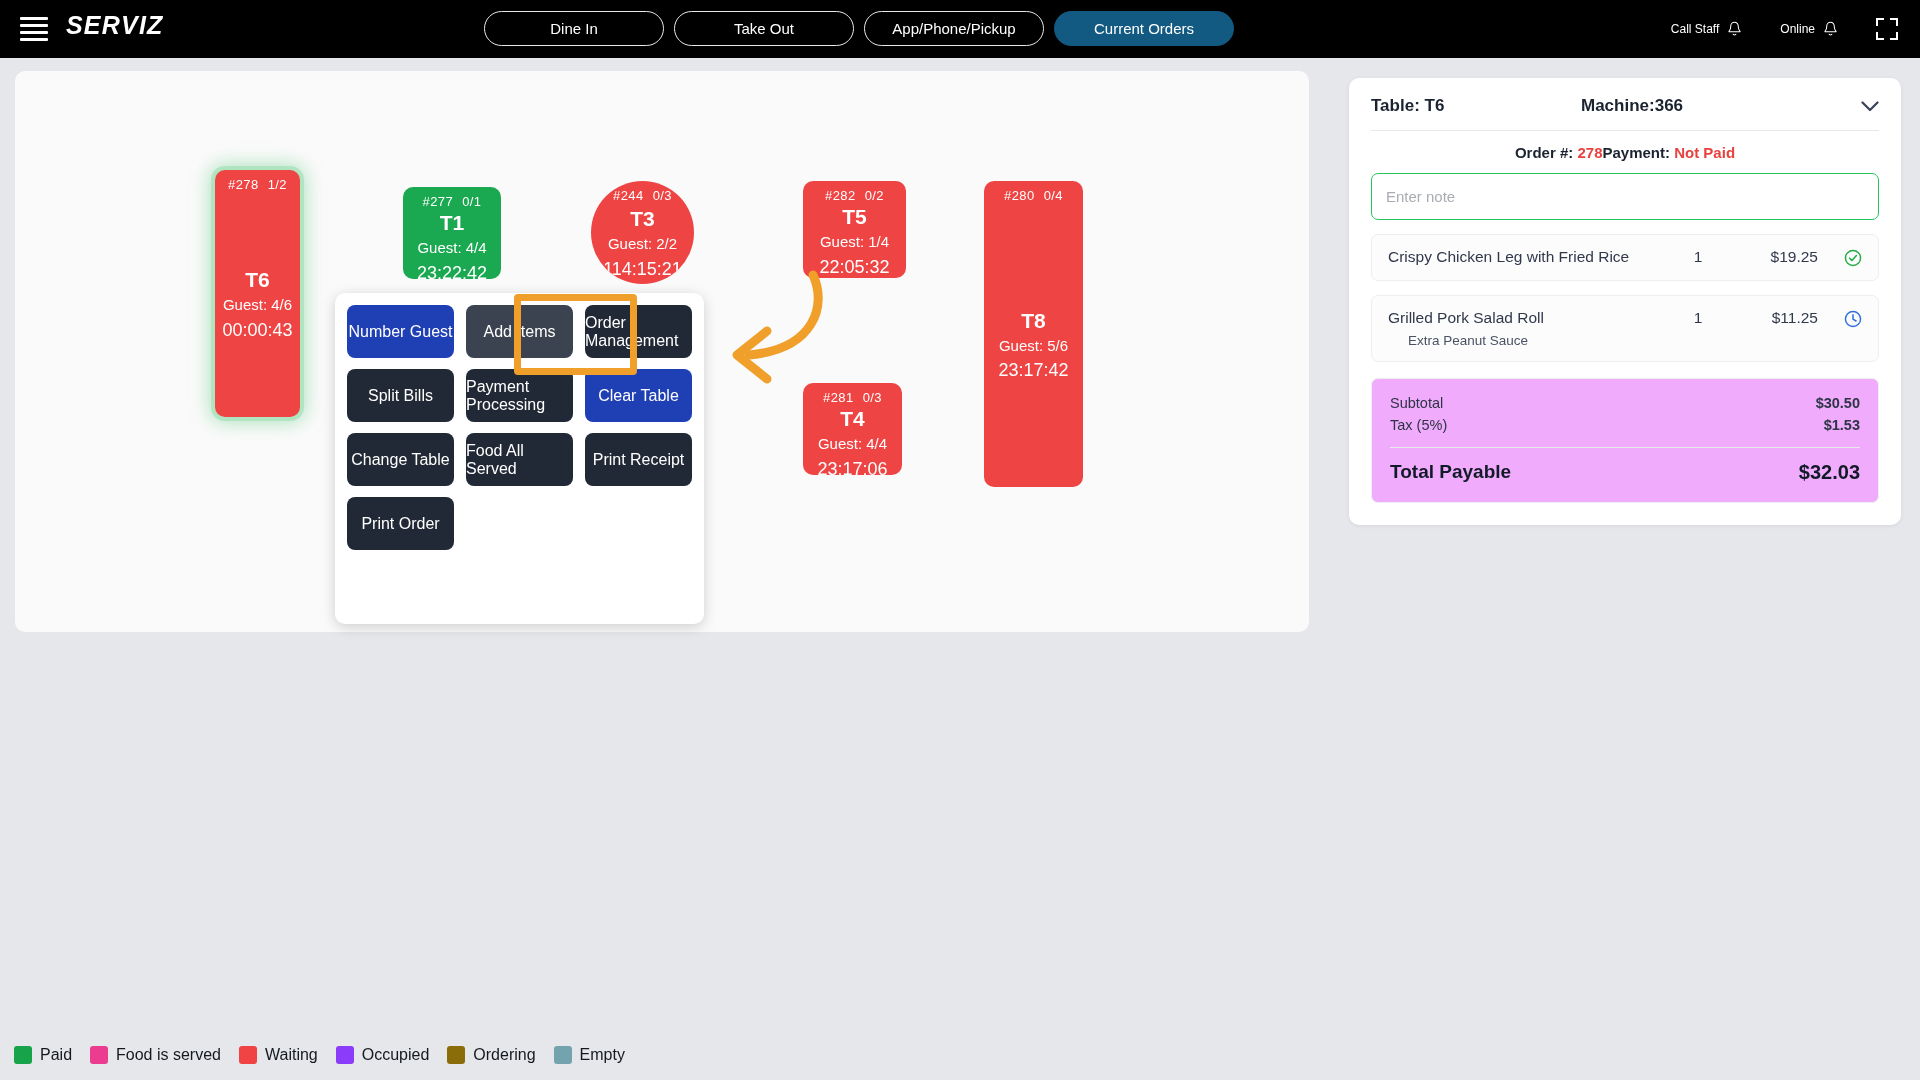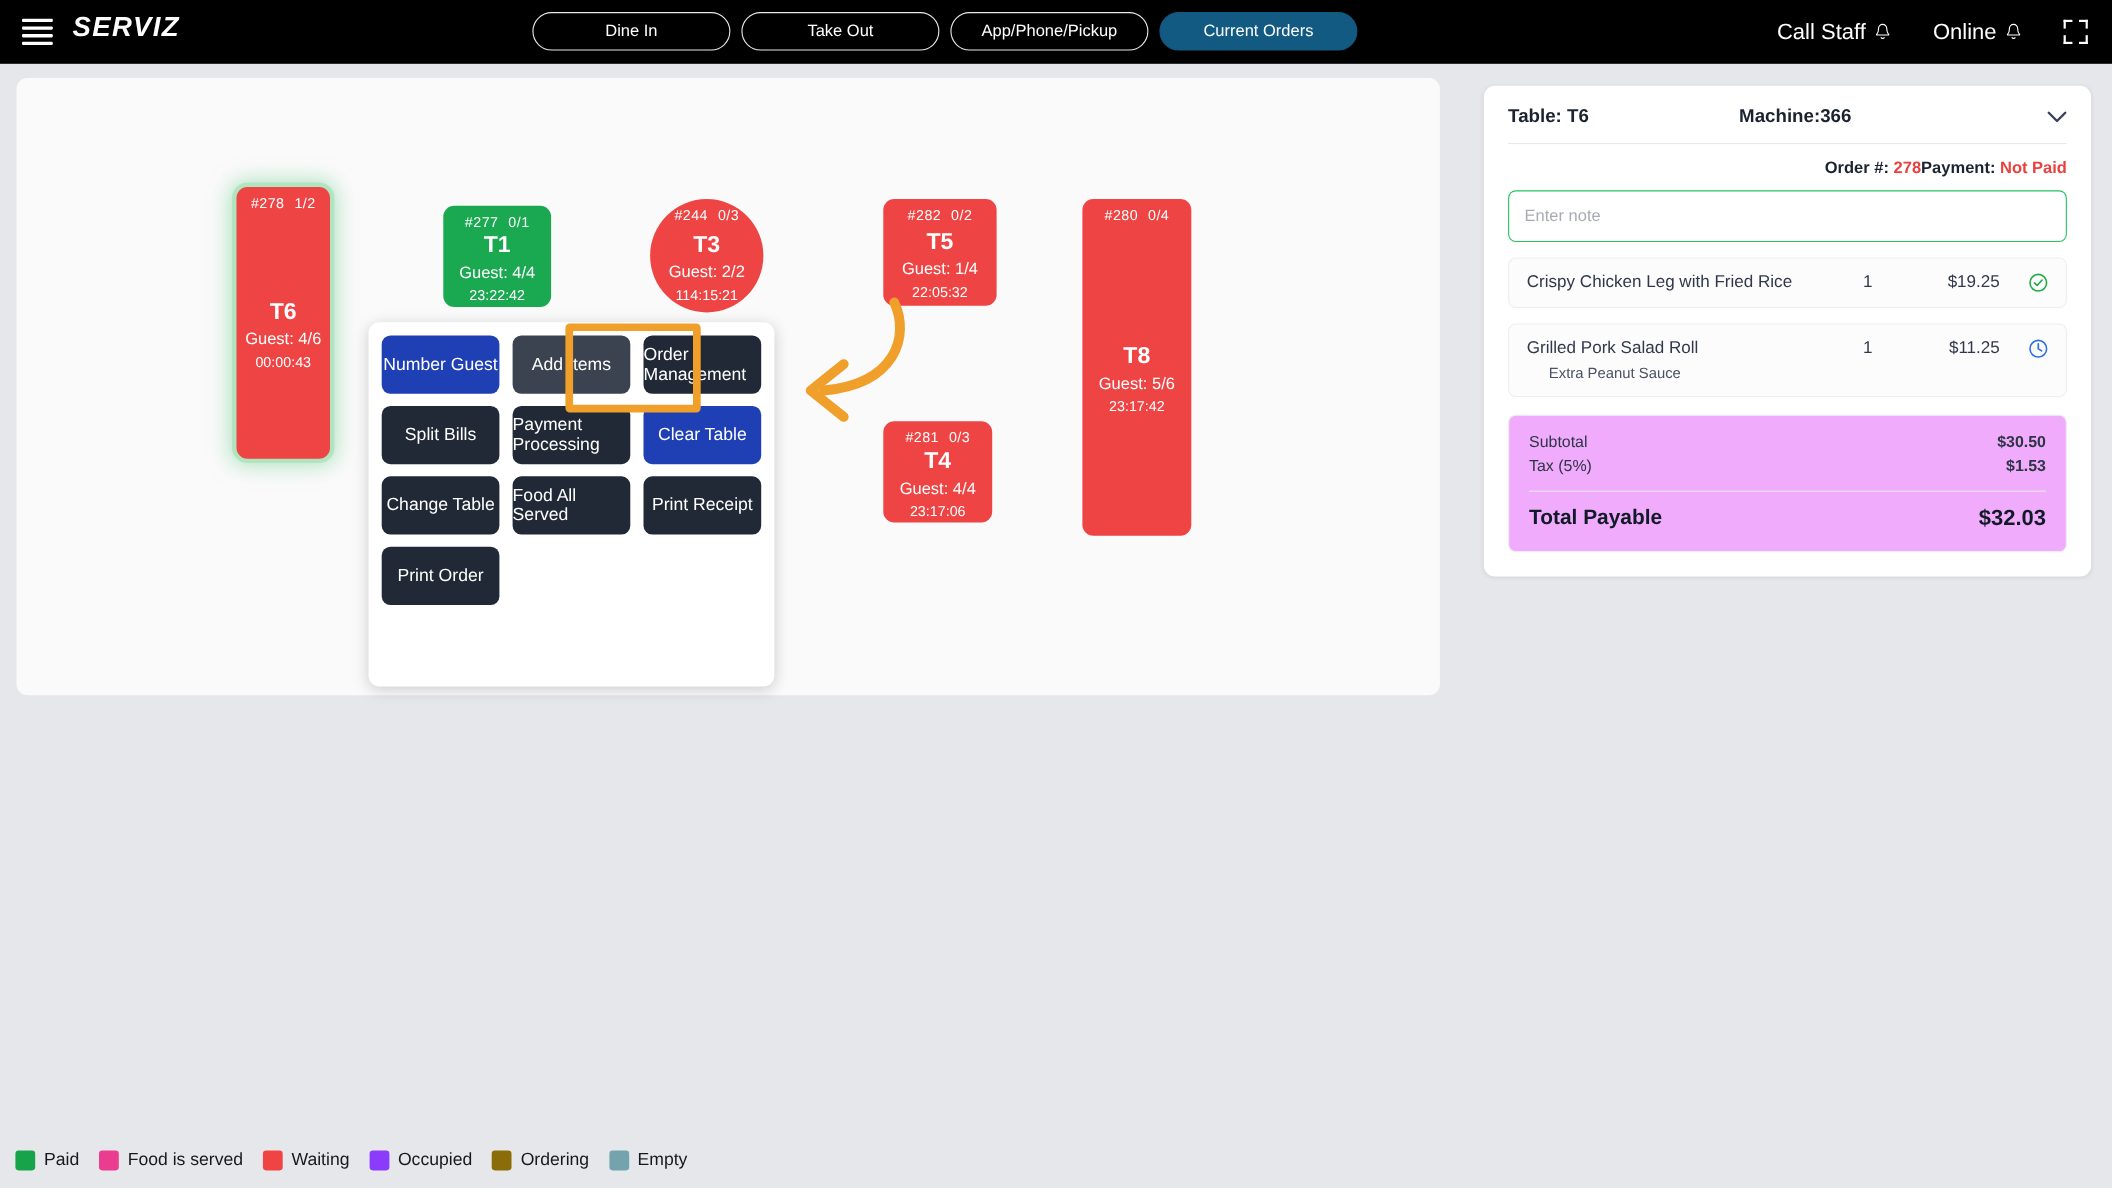--- a/index.html
+++ b/index.html
@@ -52,21 +52,21 @@
   .tab.active {
     background: #125a82;
     border-color: #125a82;
   }
   .topright {
     position: absolute; right: 22px; top: 0; height: 58px;
     display: flex; align-items: center; gap: 38px;
   }
   .tr-item {
     display: flex; align-items: center; gap: 8px;
-    color: #ffffff; font-size: 20px; cursor: pointer;
+    color: #ffffff; font-size: 12px; cursor: pointer;
   }
   .bell { width: 15px; height: 17px; display: inline-block; }
   .expand-ico { width: 22px; height: 22px; position: relative; cursor: pointer; }
   .expand-ico i {
     position: absolute; width: 8px; height: 8px; border: 2px solid #fff;
   }
   .expand-ico i.tl { top: 0; left: 0; border-right: 0; border-bottom: 0; }
   .expand-ico i.tr { top: 0; right: 0; border-left: 0; border-bottom: 0; }
   .expand-ico i.bl { bottom: 0; left: 0; border-right: 0; border-top: 0; }
   .expand-ico i.br { bottom: 0; right: 0; border-left: 0; border-top: 0; }
@@ -94,21 +94,21 @@
     font-size: 13px; padding-top: 7px; letter-spacing: .4px;
     white-space: nowrap;
   }
   .tablecard .hdr .cnt { margin-left: 9px; }
   .tablecard .body {
     flex: 1; display: flex; flex-direction: column;
     align-items: center; justify-content: center;
   }
   .tablecard .tname { font-size: 21px; font-weight: bold; line-height: 1.35; }
   .tablecard .guest { font-size: 15px; line-height: 1.5; }
-  .tablecard .timer { font-size: 13px; line-height: 1.45; }
+  .tablecard .timer { font-size: 18px; line-height: 1.45; }
   .tablecard.circle { border-radius: 50%; }
   .tablecard.selected { box-shadow: 0 0 0 4px rgba(167,226,184,.75), 0 0 18px 6px rgba(120,210,150,.55); }
 
   
   .ctxmenu {
     position: absolute;
     left: 320px; top: 222px;
     width: 369px; height: 331px;
     background: #ffffff;
     border-radius: 10px;
@@ -162,21 +162,21 @@
     padding-bottom: 14px;
     border-bottom: 1px solid #e8e8ec;
     font-size: 17px; font-weight: bold; color: #1b2330;
   }
   .op-head .tbl { width: 150px; }
   .op-head .mach { flex: 1; text-align: left; padding-left: 60px;}
   .chev {
     width: 18px; height: 11px; cursor: pointer; margin-left: auto;
   }
   .op-sub {
-    display: flex; justify-content: flex-end;
+    display: flex; justify-content: center;
     padding: 13px 0 12px 0;
     font-size: 15px; font-weight: bold; color: #1b2330;
   }
   .red { color: #e8423f; }
   .noteinput {
     width: 100%; height: 47px;
     border: 1px solid #22c55e; border-radius: 7px;
     padding: 0 14px; font-size: 15px; color: #1b2330;
     font-family: "Liberation Sans", sans-serif;
     outline: none; background: #fff;

